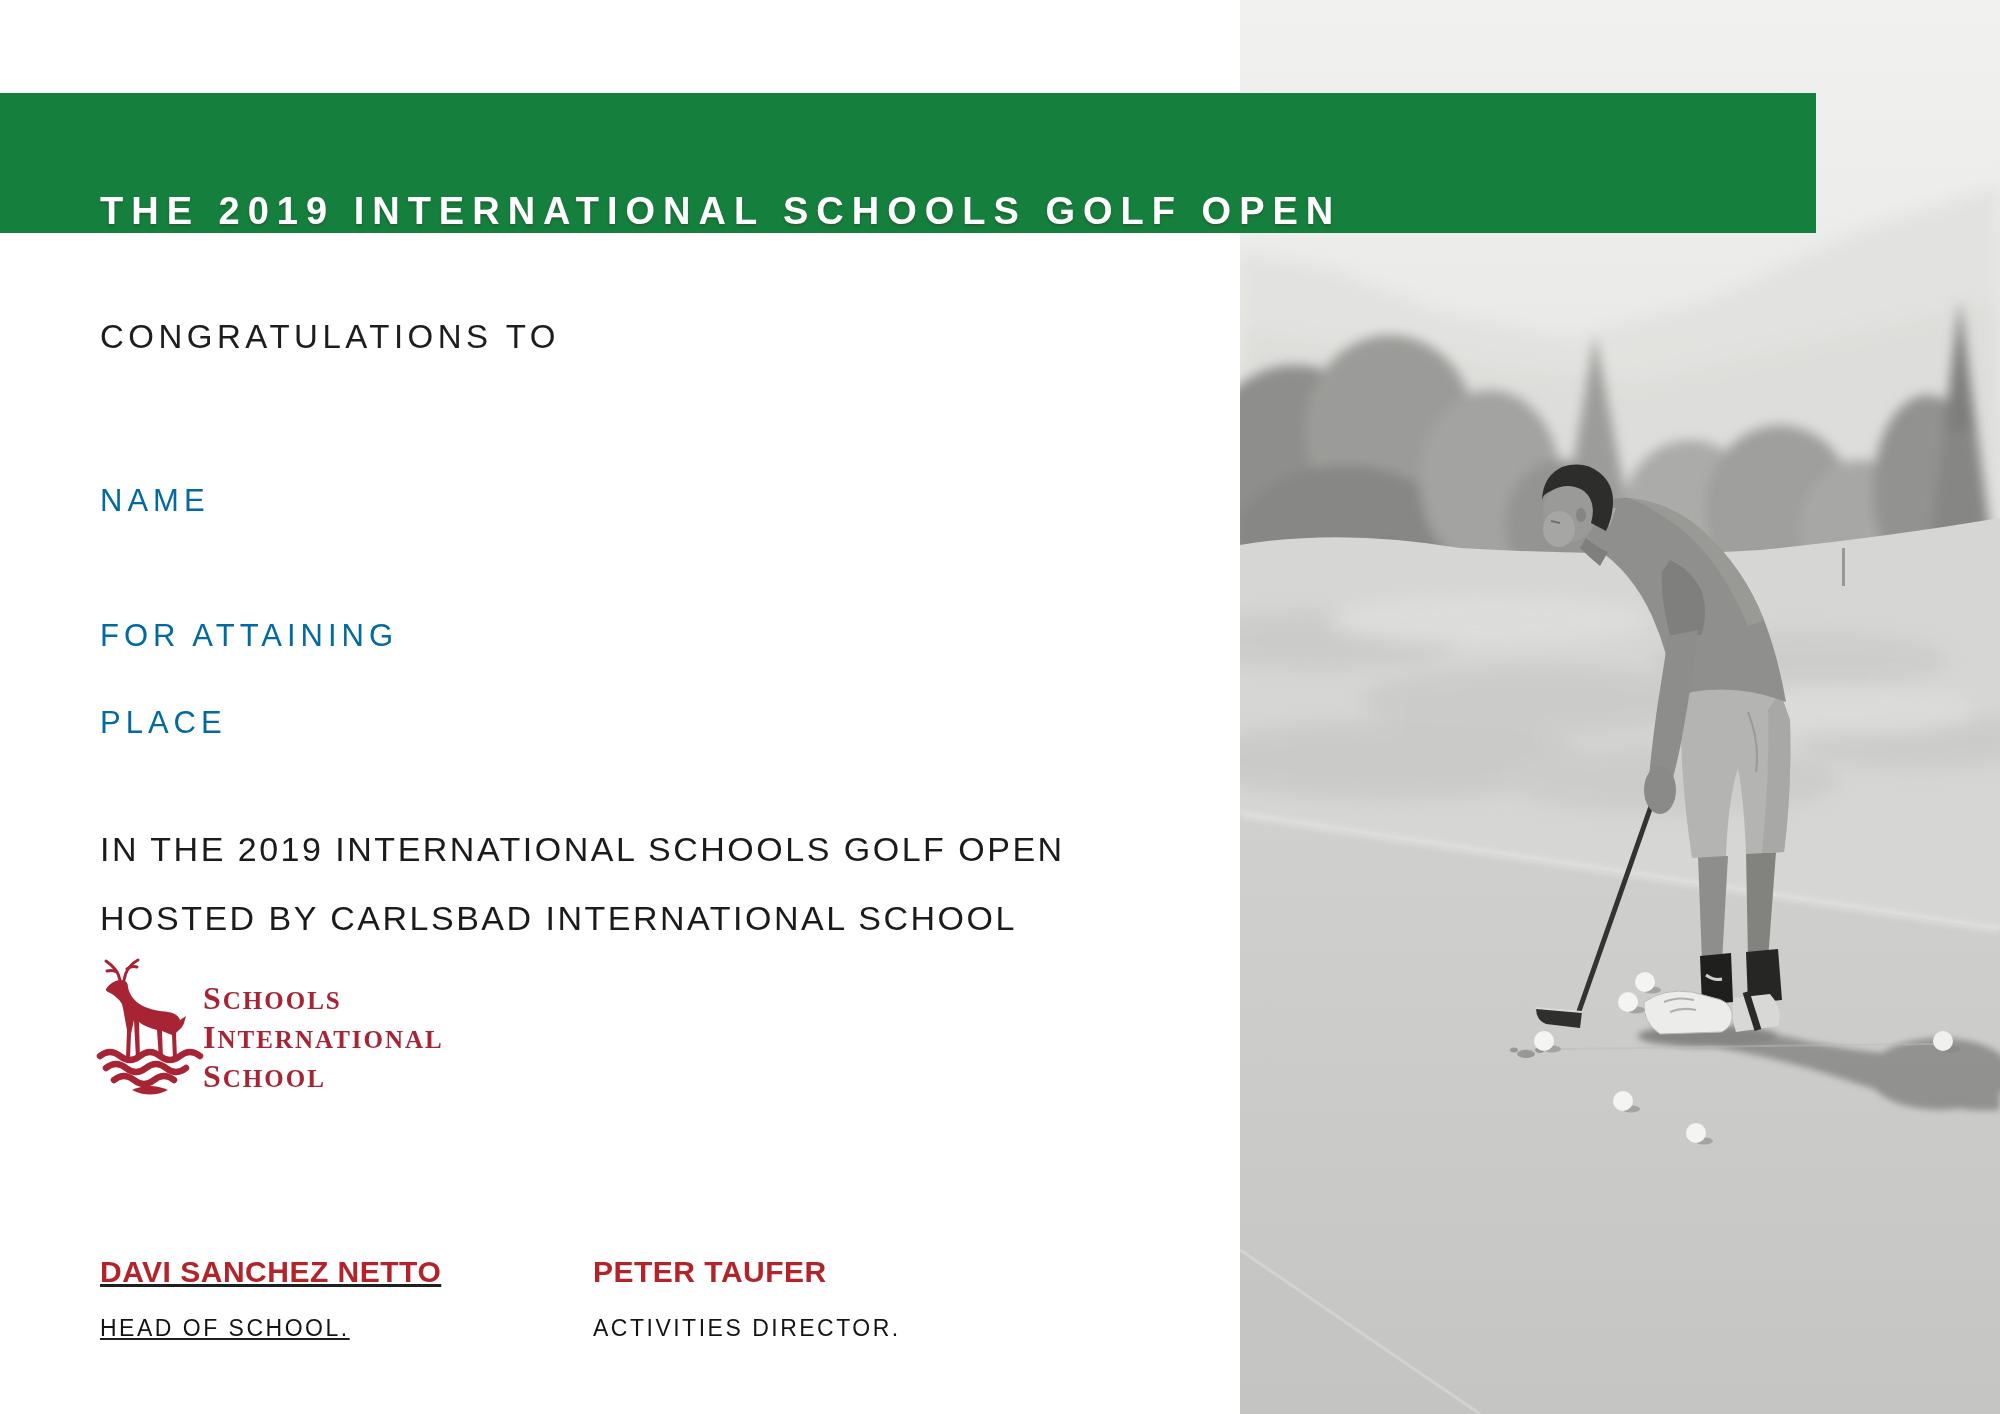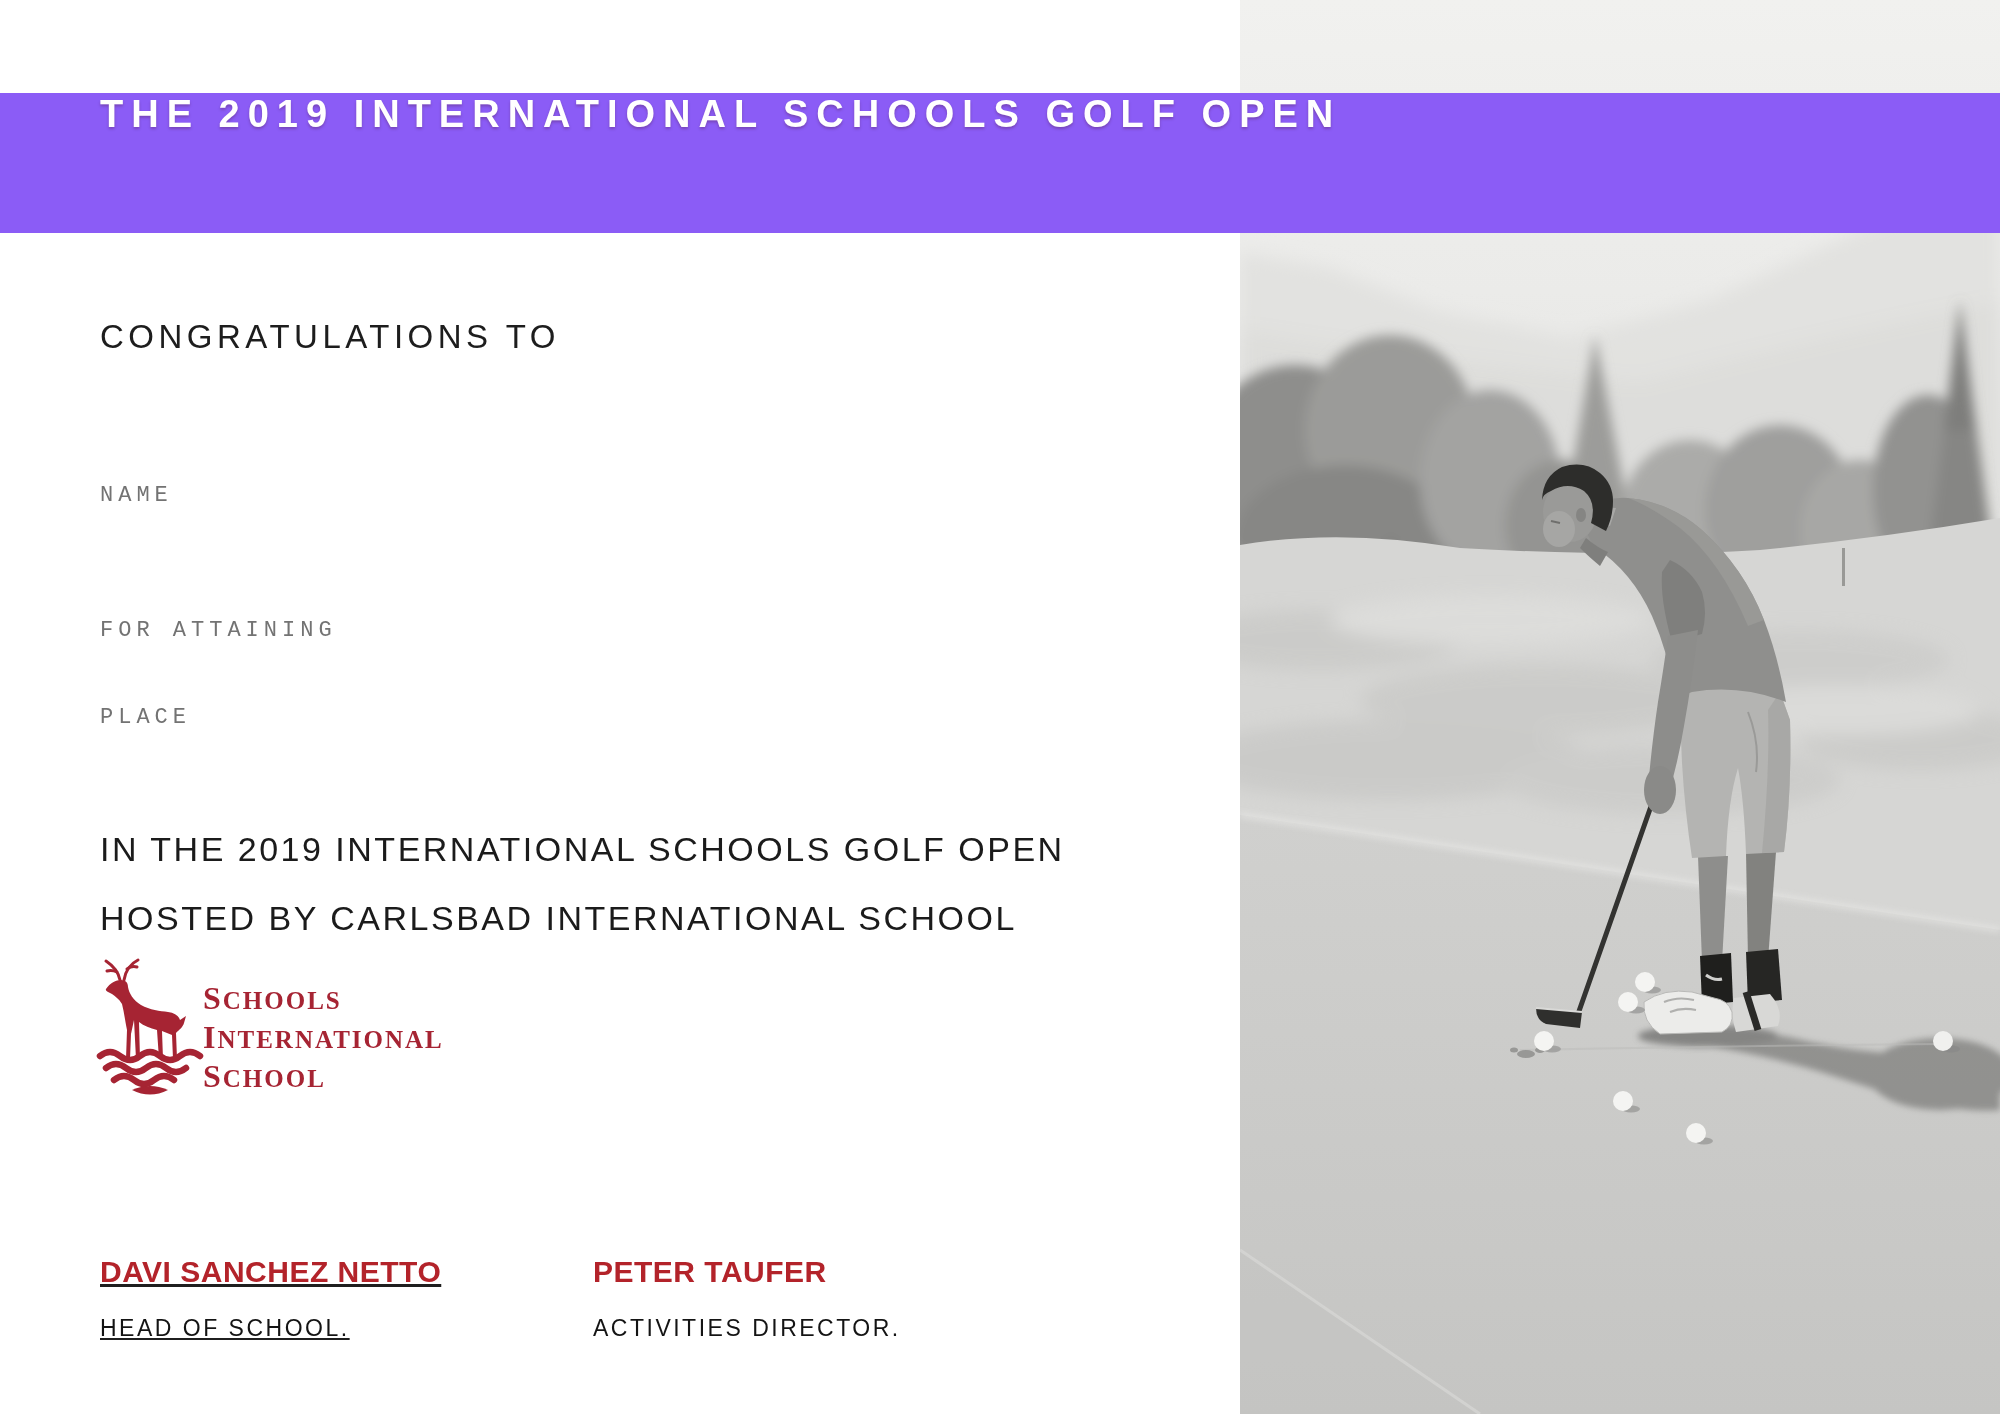--- a/index.html
+++ b/index.html
@@ -5,32 +5,32 @@
   html,body{margin:0;padding:0;background:#888;}
   .cert{
     position:relative;width:2000px;height:1414px;background:#ffffff;overflow:hidden;
     font-family:"Liberation Sans", sans-serif;
   }
   
   .photo{position:absolute;top:0;right:0;width:760px;height:1414px;}
   .photo svg{display:block;width:100%;height:100%;}
   
   .banner{
-    position:absolute;left:0;top:93px;width:2000px;height:140px;background:#8b5cf6;
-    display:flex;align-items:flex-start;z-index:5;
+    position:absolute;left:0;top:93px;width:1816px;height:140px;background:#15803d;
+    display:flex;align-items:flex-end;z-index:5;
   }
   .banner h1{
     margin:0 0 0 100px;color:#ffffff;font-size:38px;font-weight:bold;
     letter-spacing:8px;text-shadow:0 2px 3px rgba(60,0,0,.25);white-space:nowrap;
   }
   
   .content{position:absolute;left:0;top:0;width:1240px;height:1414px;z-index:3;color:#1f1f1f;}
   .content p{margin:0;position:absolute;white-space:nowrap;line-height:1;}
   .greeting{left:100px;top:320px;font-size:33px;letter-spacing:4.5px;color:#1d1d1d;}
-  .field{font-size:22px;letter-spacing:5px;color:#737373;font-family:Liberation Mono, monospace;}
+  .field{font-size:31px;letter-spacing:5px;color:#0369a1;}
   .field-name{left:100px;top:485px;}
   .field-attaining{left:100px;top:620px;}
   .field-place{left:100px;top:707px;}
   .event-line{font-size:34px;letter-spacing:2.5px;color:#1b1b1b;}
   .line1{left:100px;top:832px;}
   .line2{left:100px;top:901px;}
   
   .logo-mark{position:absolute;left:90px;top:956px;width:120px;height:145px;}
   .logo-text{position:absolute;left:203px;top:980px;color:#a62433;font-family:"Liberation Serif", serif;font-weight:bold;}
   .logo-line{font-size:25px;line-height:37px;letter-spacing:2px;white-space:nowrap;}

